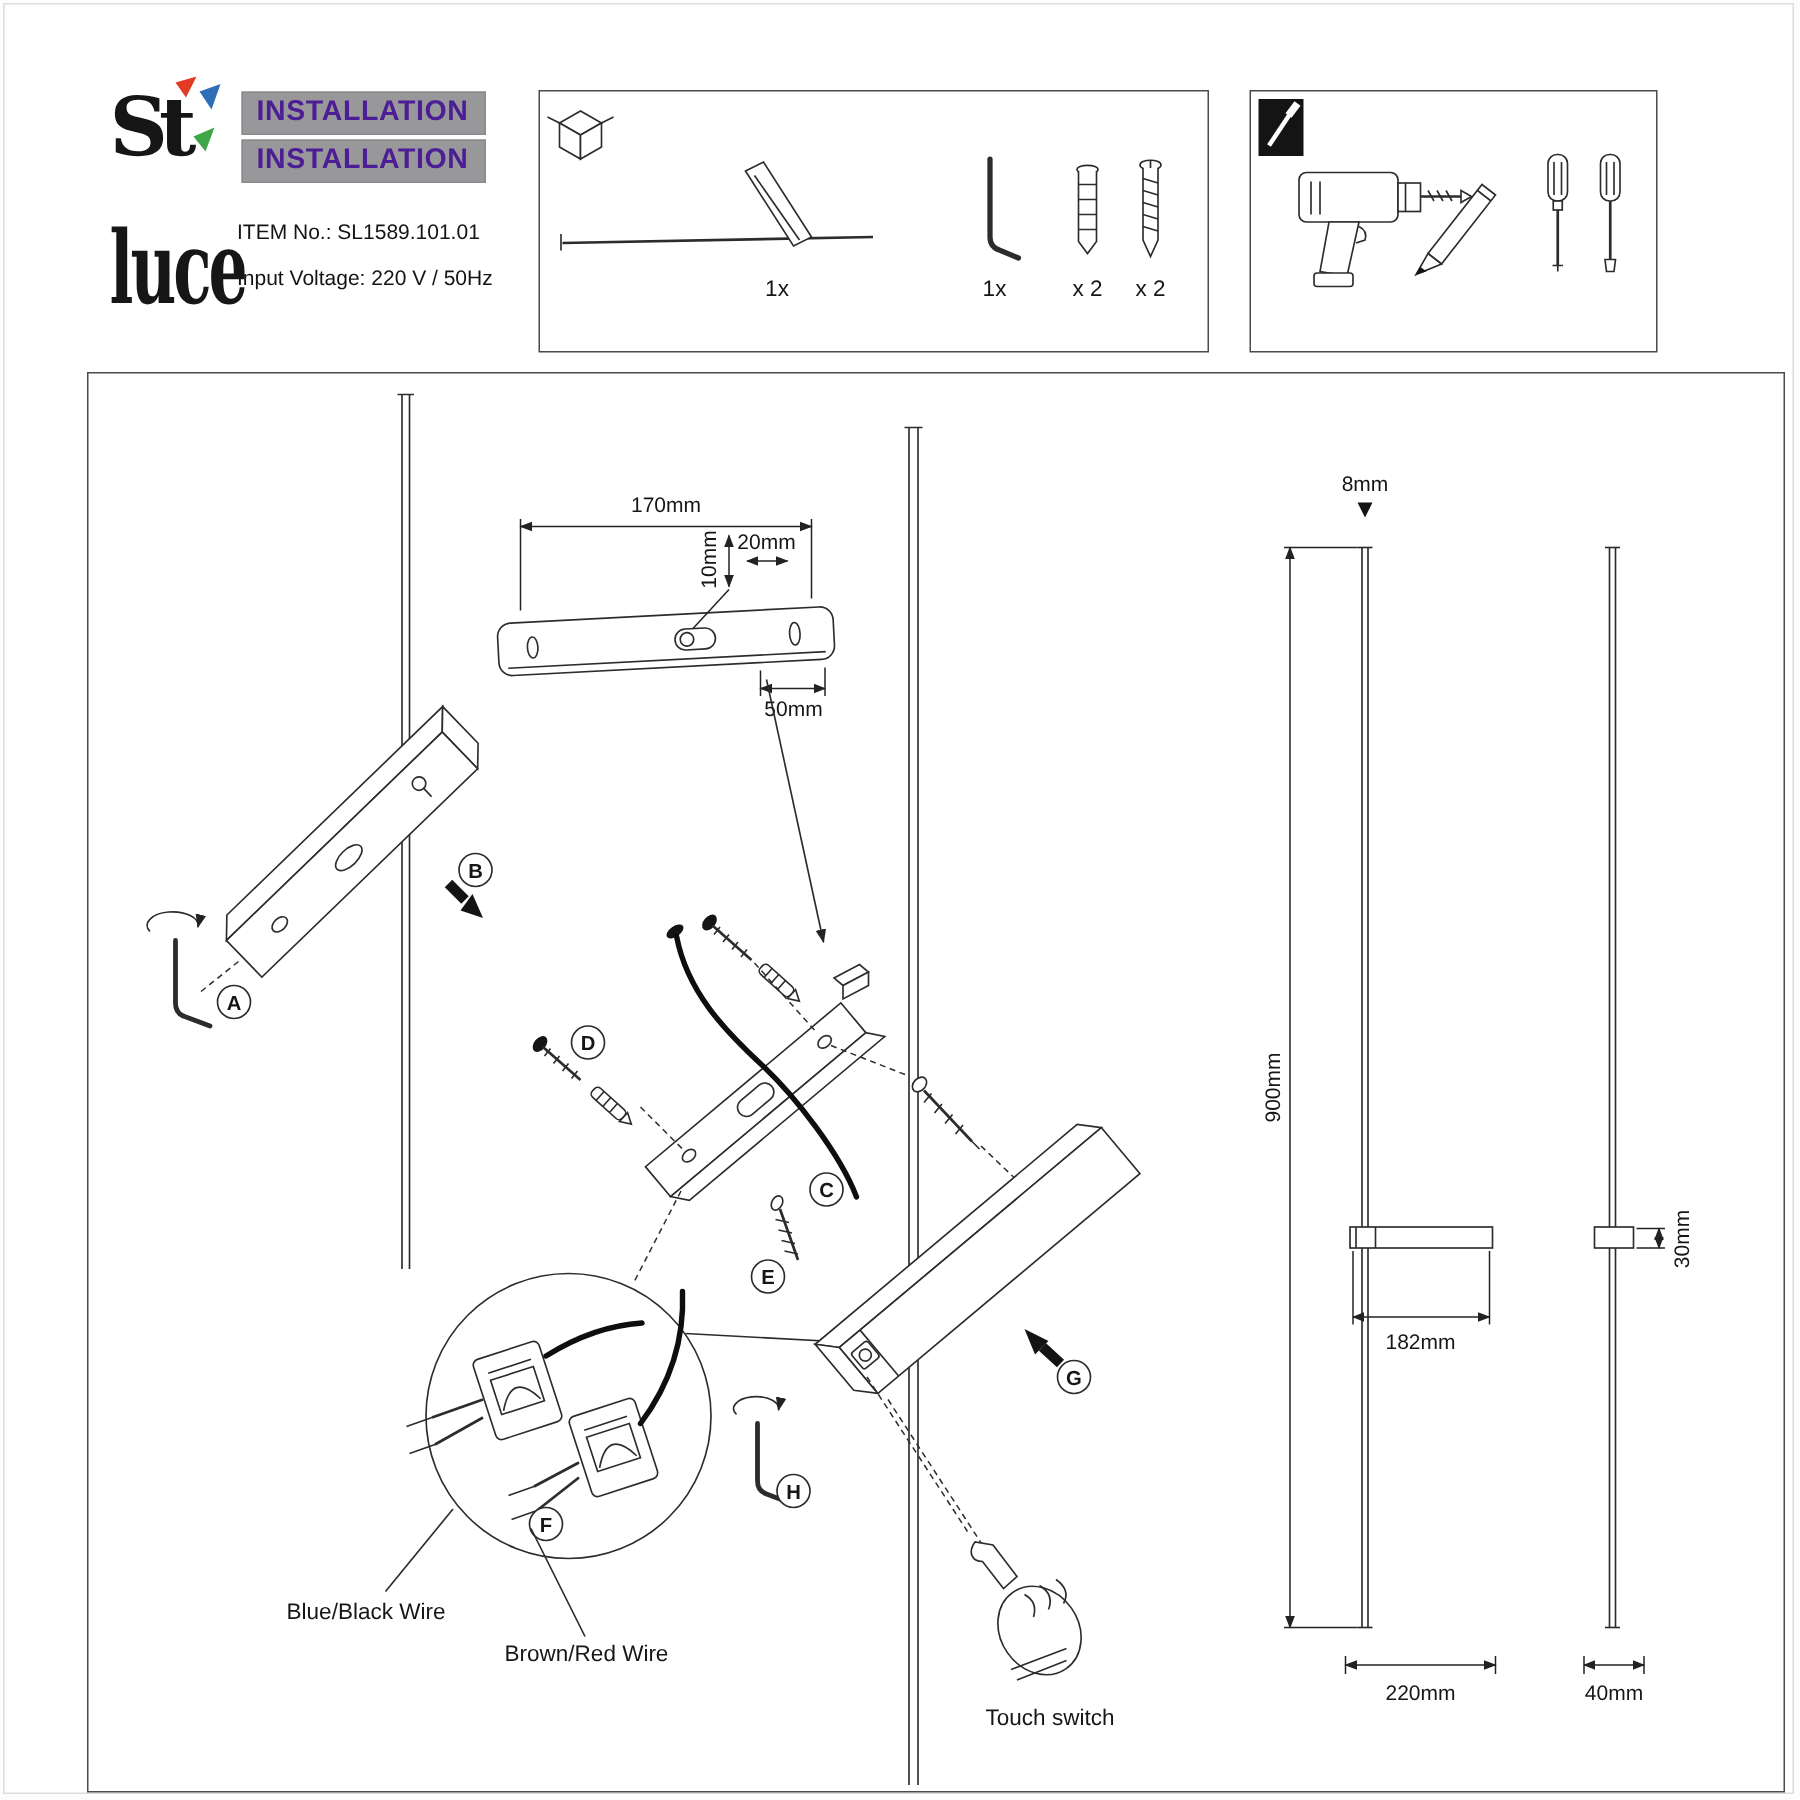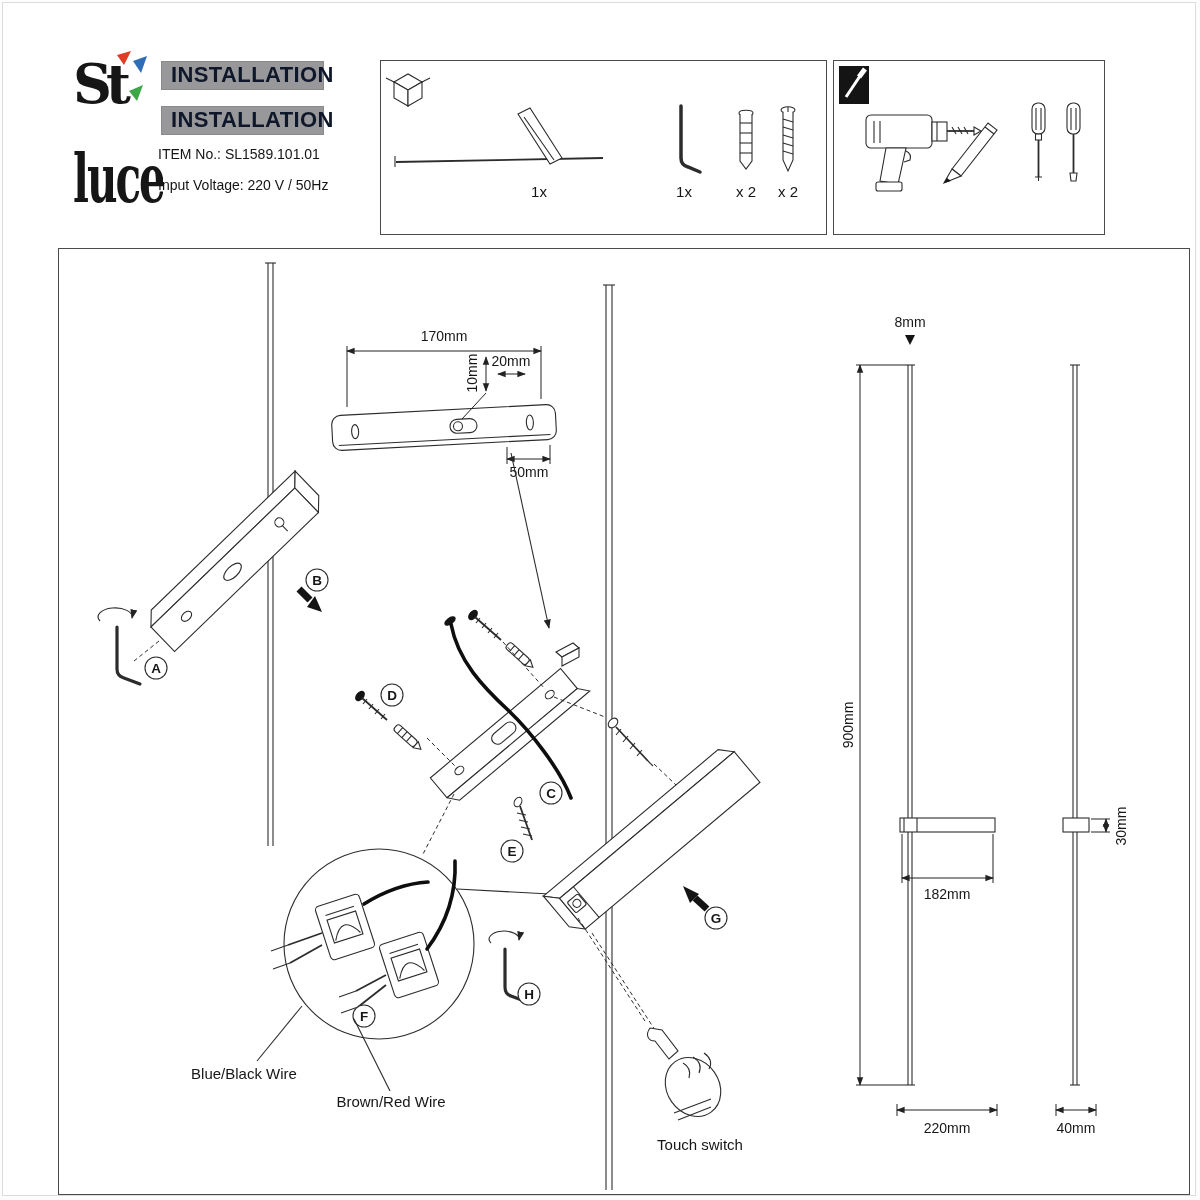--- a/index.html
+++ b/index.html
@@ -1,19 +1,19 @@
 <!DOCTYPE html>
 <html><head>
 <meta charset="utf-8">
 <style>
   html,body{margin:0;padding:0;}
   body{position:relative;width:1200px;height:1200px;background:#fdfdfd;font-family:"Liberation Sans",sans-serif;color:#161616;overflow:hidden;}
   .page{position:absolute;left:2px;top:2px;width:1192px;height:1192px;border:1px solid #dcdcdc;background:#fff;}
   .abs{position:absolute;}
-  .title-bar{width:152px;height:27px;background:#98989a;border:1px solid #8a8a8c;color:#0f172a;font-weight:bold;font-size:22px;letter-spacing:.4px;line-height:26px;padding-left:9px;margin-bottom:16px;}
+  .title-bar{width:152px;height:27px;background:#98989a;border:1px solid #8a8a8c;color:#4c1d95;font-weight:bold;font-size:19px;letter-spacing:.4px;line-height:26px;padding-left:9px;margin-bottom:3px;}
   .specs{font-size:14px;line-height:30.5px;color:#141414;}
   .panel{border:1.4px solid #4b4b4b;background:#fff;}
   svg text{font-family:"Liberation Sans",sans-serif;fill:#161616;}
   .tmid{text-anchor:middle;}
   .dimt{font-size:14px;}
   .lblt{font-size:13.5px;font-weight:bold;}
   .qtyt{font-size:15px;}
   .capt{font-size:15px;}
   .ln{stroke:#2c2c2c;stroke-width:1.1;fill:none;}
   .ln2{stroke:#2c2c2c;stroke-width:1.8;fill:none;}
@@ -51,21 +51,21 @@
   <div class="abs" style="left:158px;top:58px">
     <div class="title-bar">INSTALLATION</div>
     <div class="title-bar">INSTALLATION</div>
   </div>
 
   <div class="abs specs" style="left:155px;top:136px">
     <div>ITEM No.: SL1589.101.01</div>
     <div>Input Voltage: 220 V / 50Hz</div>
   </div>
 
-  <div class="abs panel" style="left:377px;top:57px;width:445px;height:173px">
+  <div class="abs panel" style="left:356px;top:57px;width:445px;height:173px">
     <svg width="445" height="173" viewBox="0 0 445 173">
       <g>
         <polygon class="fw ln" points="13,21 27,13 41,21 27,29"></polygon>
         <polygon class="fw ln" points="13,21 13,37 27,45 27,29"></polygon>
         <polygon class="fw ln" points="41,21 41,37 27,45 27,29"></polygon>
         <line class="ln" x1="13" y1="21" x2="5" y2="17"></line>
         <line class="ln" x1="41" y1="21" x2="49" y2="17"></line>
       </g>
       <g>
         <line class="ln2" x1="15" y1="101" x2="222" y2="97"></line>

